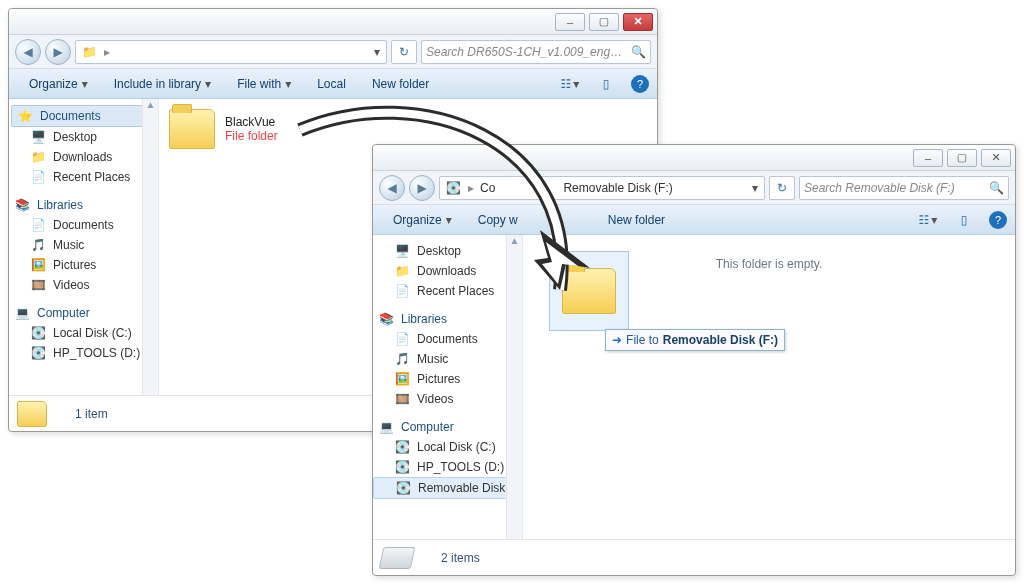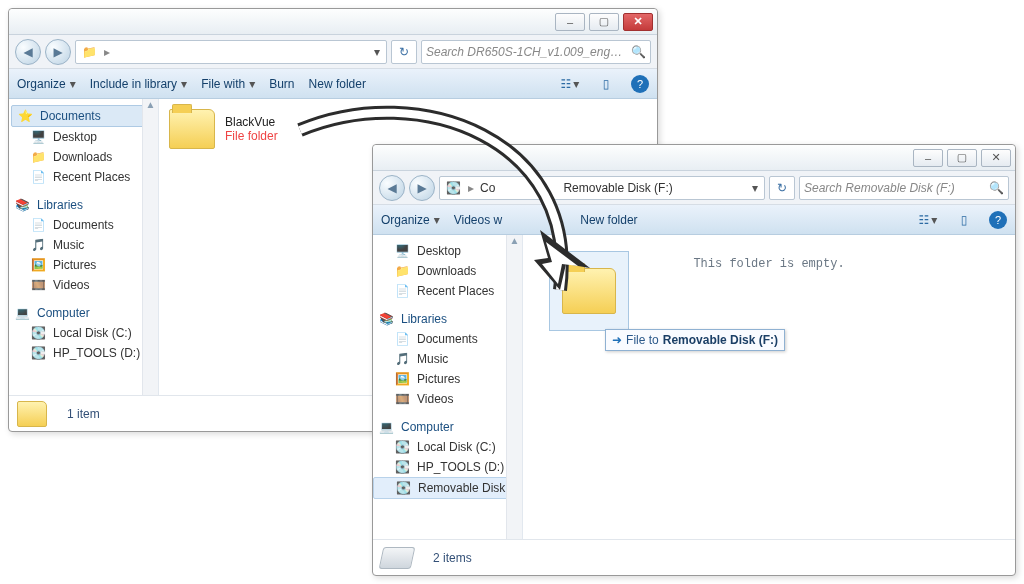--- a/index.html
+++ b/index.html
@@ -79,21 +79,21 @@
   }
   .searchbox .mag { color:#3a81bb; font-style:normal;}
   .toolbar {
     height:30px;
     background: linear-gradient(#eaf2fb,#cfe1f0);
     border-bottom:1px solid #b7cde0;
     display:flex; align-items:center;
     padding:0 8px; gap:14px;
     color:#14406b;
   }
-  .tbitem { display:flex; align-items:center; gap:2px; color:#14406b; }
+  .tbitem { display:flex; align-items:center; gap:2px; color:#14406b;margin-left:12px; }
   .tbspacer { flex:1; }
   .tbicon { width:22px; height:20px; display:flex; align-items:center; justify-content:center; color:#2b6aa3;}
   .help { width:18px;height:18px;border-radius:50%;background:#1f70b8;color:#fff;display:flex;align-items:center;justify-content:center;font-size:11px;}
   .body { flex:1; display:flex; min-height:0; }
   .nav {
     width:150px;
     border-right:1px solid #e2e8ef;
     background:#fff;
     overflow:hidden;
     padding:4px 0;
@@ -115,26 +115,26 @@
     border-radius:2px 6px 2px 2px;
     position:relative;
   }
   .foldericon::before{
     content:""; position:absolute; left:2px; top:-6px;
     width:18px; height:8px; background:#f5cf55; border:1px solid #d8b64b;
     border-bottom:none; border-radius:2px 2px 0 0;
   }
   .fmeta .fname { color:#222;}
   .fmeta .ftype { color:#ef4444;}
-  .status { height:36px; border-top:1px solid #e1e6ec; display:flex; align-items:center; padding:2px 8px; gap:20px;}
+  .status { height:36px; border-top:1px solid #e1e6ec; display:flex; align-items:center; padding:2px 8px; gap:28px;}
   .status .sfolder { width:30px; height:26px; background:linear-gradient(#fff2b0,#f5cf55); border:1px solid #d8b64b; border-radius:2px 5px 2px 2px;}
   .status .stext { color:#335077;}
 
   
-  .empty { text-align:center; color:#6a7784; margin-top:8px;font-family:Liberation Mono, monospace;}
+  .empty { text-align:center; color:#6a7784; margin-top:8px;}
   .dragfolder-wrap { position:relative; width:100px; margin:6px 0 0 16px;}
   .dragfolder-sel {
     width:80px; height:80px; border:1px solid #a8c7e2; background:#e8f2fb;
     display:flex; align-items:center; justify-content:center;
   }
   .copytip {
     position:absolute; left:56px; top:78px;
     background:#f9fbff; border:1px solid #8fb1d2; padding:3px 6px;
     white-space:nowrap; color:#2a588a;
     display:flex; gap:4px; align-items:center;
@@ -179,21 +179,21 @@
       </div>
     <div class="tbitem">
         <span>Include in library</span>
         <span class="dd"></span>
       </div>
     <div class="tbitem">
         <span>File with</span>
         <span class="dd"></span>
       </div>
     <div class="tbitem">
-        <span>Burn</span>
+        <span>Local</span>
       </div>
     <div class="tbitem">
         <span>New folder</span>
       </div>
     <div class="tbspacer"></div>
     <div class="tbicon">☷<span class="dd"></span></div>
     <div class="tbicon">▯</div>
     <div class="help">?</div>
   </div>
   <div class="body">
@@ -295,21 +295,21 @@
       <span style="overflow:hidden;text-overflow:ellipsis;white-space:nowrap;flex:1;">Search Removable Disk (F:)</span>
       <span class="mag">🔍</span>
     </div>
   </div>
   <div class="toolbar">
     <div class="tbitem">
         <span>Organize</span>
         <span class="dd"></span>
       </div>
     <div class="tbitem">
-        <span>Videos w</span>
+        <span>Copy w</span>
       </div>
     <span style="width:50px"></span>
     <div class="tbitem">
         <span>New folder</span>
       </div>
     <div class="tbspacer"></div>
     <div class="tbicon">☷<span class="dd"></span></div>
     <div class="tbicon">▯</div>
     <div class="help">?</div>
   </div>

